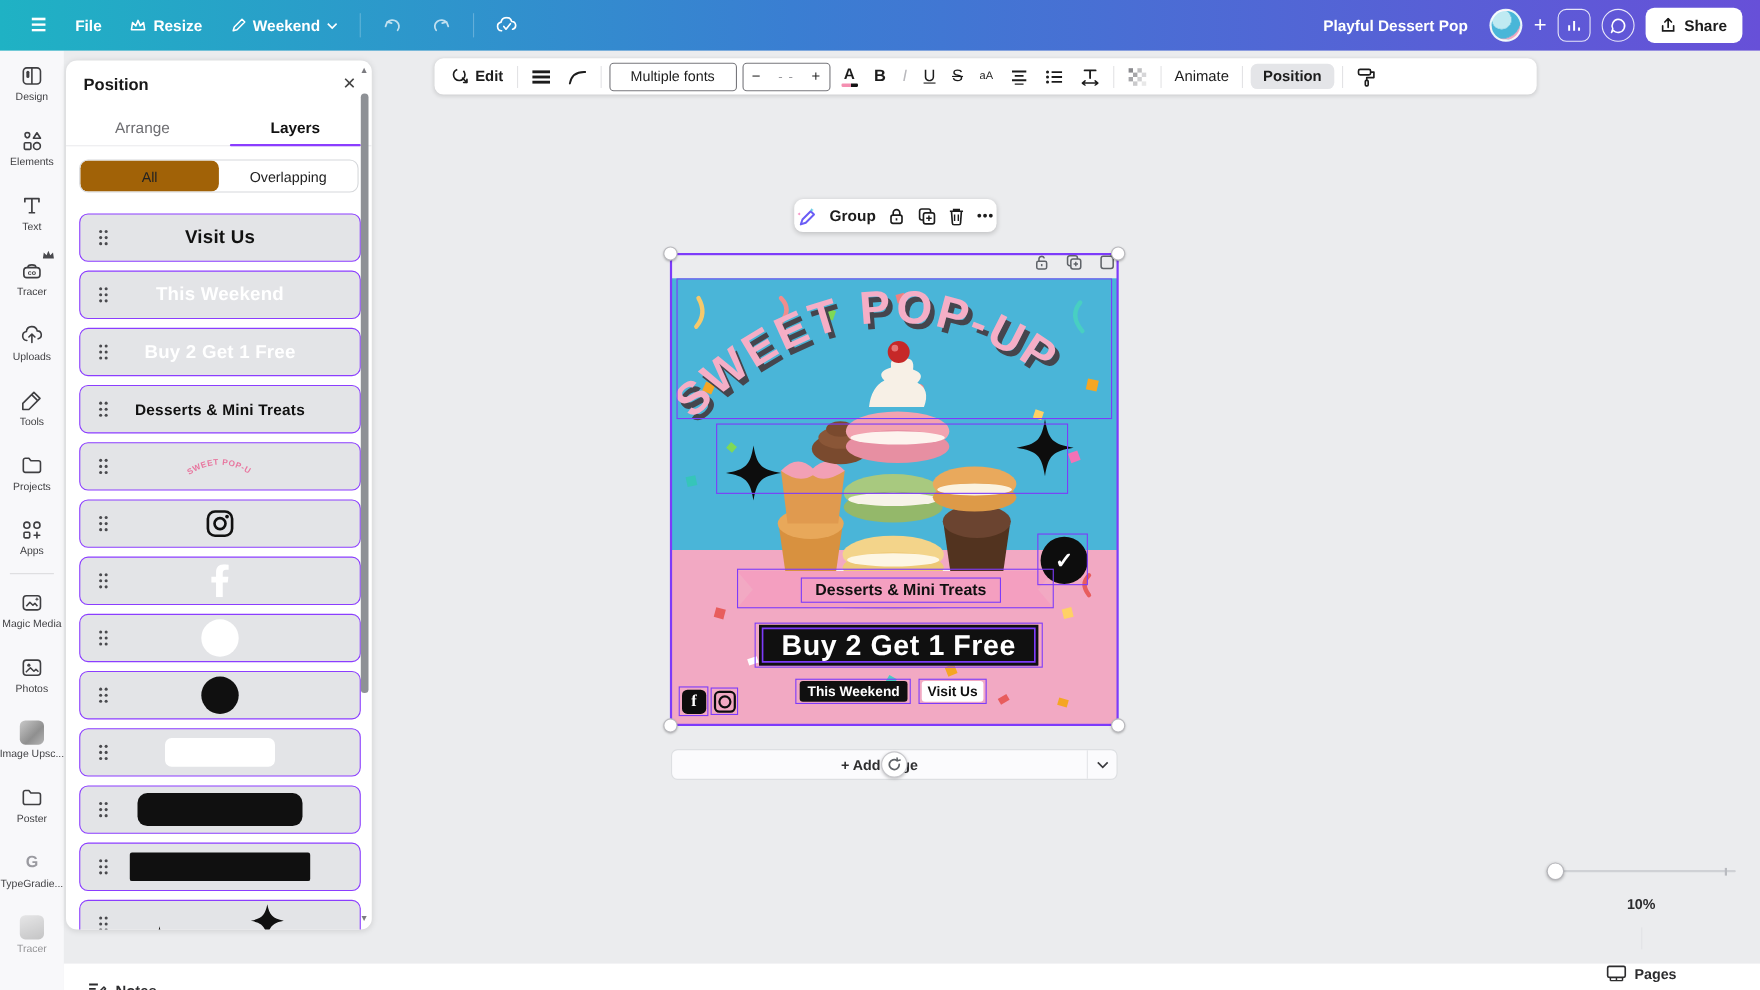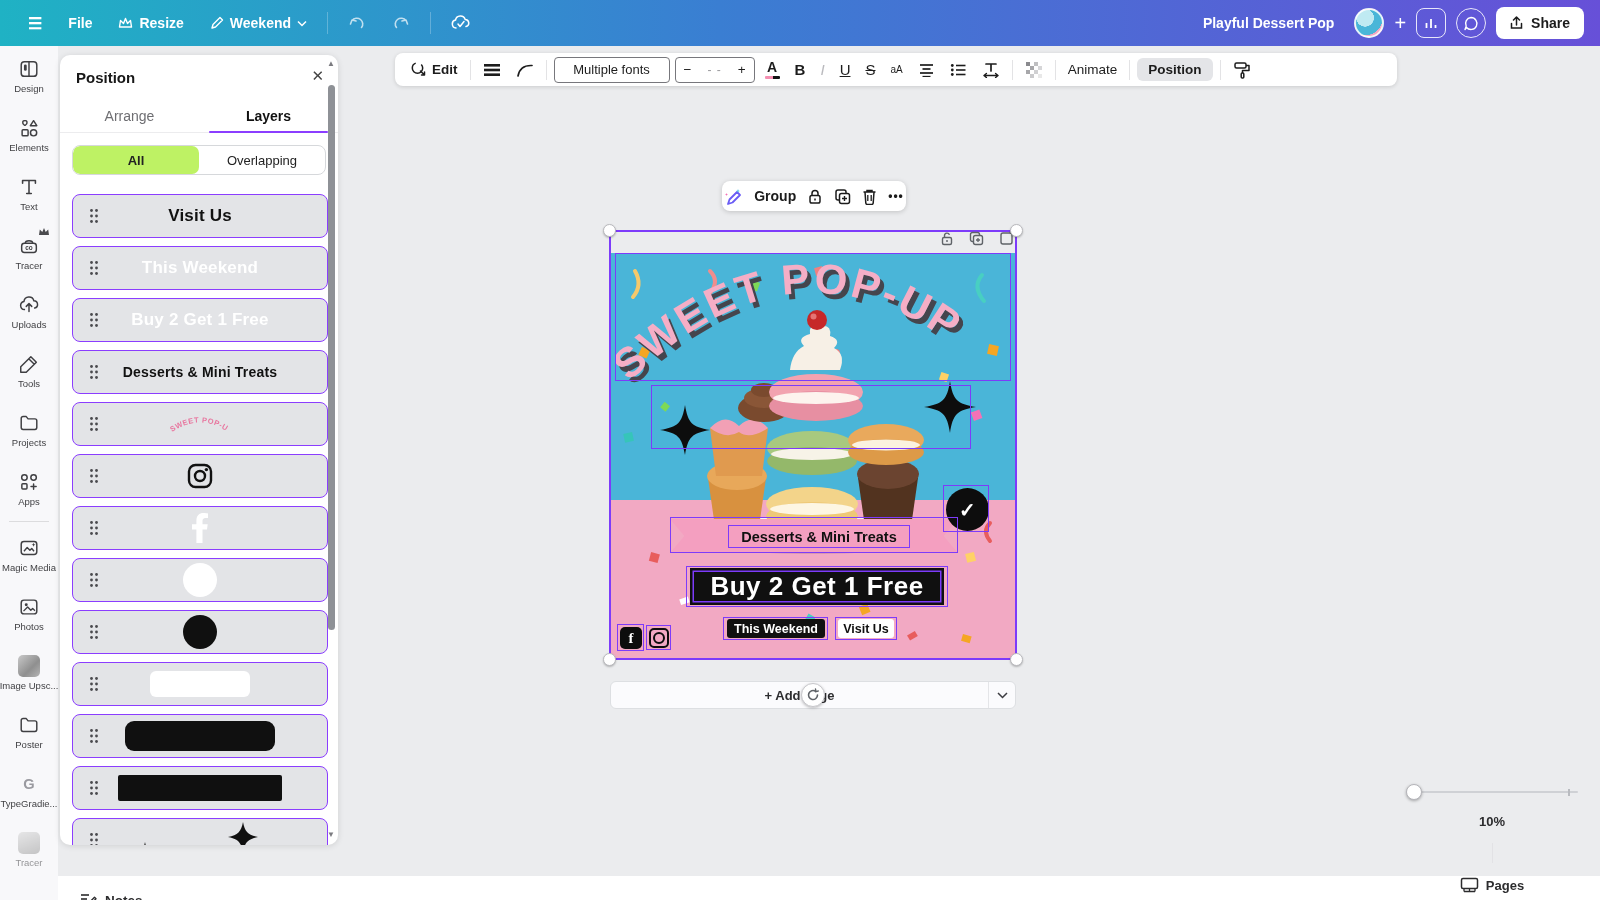--- a/index.html
+++ b/index.html
@@ -32,21 +32,21 @@
   
   .panel { position:absolute; left:60px; top:55px; width:278px; height:790px; background:#fff; border-radius:10px; box-shadow:0 1px 6px rgba(0,0,0,.12); z-index:20; overflow:hidden; }
   .panel-title { position:absolute; left:16px; top:14px; font-size:15px; font-weight:700; color:#181818; }
   .panel-close { position:absolute; right:14px; top:12px; font-size:15px; color:#444; cursor:pointer; }
   .tabs { position:absolute; left:0; top:44px; width:278px; height:34px; display:flex; border-bottom:1px solid #ececee; }
   .tab { flex:1; display:flex; align-items:center; justify-content:center; font-size:14px; color:#6e6e72; cursor:pointer; position:relative; }
   .tab.active { color:#111; font-weight:700; }
   .tab.active::after { content:""; position:absolute; left:10px; right:10px; bottom:-1px; height:2.5px; background:#8b3dff; border-radius:2px; }
   .seg { position:absolute; left:12px; top:90px; width:254px; height:30px; border:1px solid #d6d8db; border-radius:8px; display:flex; overflow:hidden; background:#fff; }
   .seg > div { flex:1; display:flex; align-items:center; justify-content:center; font-size:13px; color:#222; cursor:pointer; }
-  .seg .on { background:#bef264; font-weight:700; border-radius:7px; }
+  .seg .on { background:#a16207; font-weight:400; border-radius:7px; }
 
   .layer { position:absolute; left:12px; width:256px; height:44px; background:#e3e4e7; border:1.5px solid #8b3dff; border-radius:8px; display:flex; align-items:center; justify-content:center; cursor:grab; }
   .handle { position:absolute; left:16px; top:50%; transform:translateY(-50%); }
   .lt { font-weight:800; letter-spacing:.2px; }
   .lt-black { color:#111; font-size:17px; }
   .lt-white { color:#fff; font-size:17px; }
   .lt-sm { font-size:14px; }
   .circle-w { width:34px; height:34px; border-radius:50%; background:#fff; }
   .circle-b { width:34px; height:34px; border-radius:50%; background:#101010; }
   .rect-w { width:100px; height:26px; border-radius:6px; background:#fff; }

